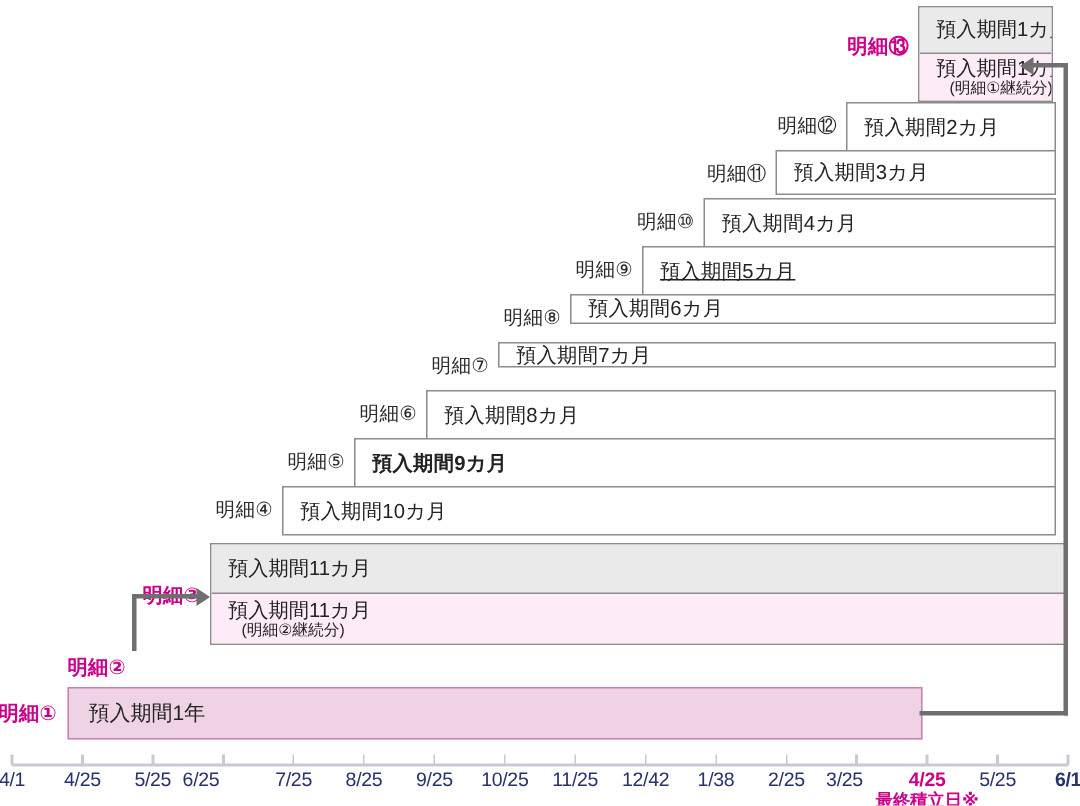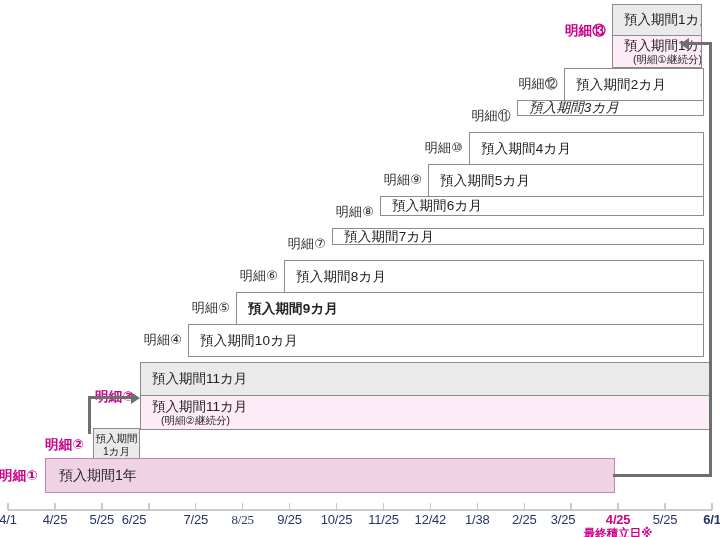--- a/index.html
+++ b/index.html
@@ -130,27 +130,27 @@
     <div class="split-bot" style="height:31px;">
       <span class="l1">預入期間1カ月</span>
       <span class="l2">(明細①継続分)</span>
     </div>
   </div>
   <div class="step-label accent" style="left:540px;top:22px;width:66px;height:18px;">明細⑬</div>
 
   <div class="step-box" style="left:564px;top:68px;width:140px;height:33px;">預入期間2カ月</div>
   <div class="step-label" style="left:492px;top:75px;width:66px;height:18px;">明細⑫</div>
 
-  <div class="step-box" style="left:517px;top:100px;width:187px;height:16px;font-style:italic;">預入期間3カ月</div>
+  <div class="step-box" style="left:517px;top:100px;width:187px;height:30px;">預入期間3カ月</div>
   <div class="step-label" style="left:445px;top:107px;width:66px;height:18px;">明細⑪</div>
 
   <div class="step-box" style="left:469px;top:132px;width:235px;height:33px;">預入期間4カ月</div>
   <div class="step-label" style="left:397px;top:139px;width:66px;height:18px;">明細⑩</div>
 
-  <div class="step-box" style="left:428px;top:164px;width:276px;height:33px;">預入期間5カ月</div>
+  <div class="step-box" style="left:428px;top:164px;width:276px;height:33px;text-decoration:underline;">預入期間5カ月</div>
   <div class="step-label" style="left:356px;top:171px;width:66px;height:18px;">明細⑨</div>
 
   <div class="step-box" style="left:380px;top:196px;width:324px;height:20px;">預入期間6カ月</div>
   <div class="step-label" style="left:308px;top:203px;width:66px;height:18px;">明細⑧</div>
 
   <div class="step-box" style="left:332px;top:228px;width:372px;height:17px;">預入期間7カ月</div>
   <div class="step-label" style="left:260px;top:235px;width:66px;height:18px;">明細⑦</div>
 
   <div class="step-box" style="left:284px;top:260px;width:420px;height:33px;">預入期間8カ月</div>
   <div class="step-label" style="left:212px;top:267px;width:66px;height:18px;">明細⑥</div>
@@ -163,24 +163,20 @@
 
   <div class="split-box" style="left:140px;top:362px;width:572px;height:68px;">
     <div class="split-top" style="height:33px;">預入期間11カ月</div>
     <div class="split-bot" style="height:33px;">
       <span class="l1">預入期間11カ月</span>
       <span class="l2">(明細②継続分)</span>
     </div>
   </div>
   <div class="step-label accent" style="left:68px;top:388px;width:66px;height:18px;">明細③</div>
 
-  <div class="mini-box" style="left:93px;top:428px;width:47px;height:34px;">
-    <span>預入期間</span>
-    <span>1カ月</span>
-  </div>
   <div class="step-label accent" style="left:18px;top:436px;width:66px;height:18px;">明細②</div>
 
   <div class="bar1" style="left:45px;top:458px;width:570px;height:35px;">預入期間1年</div>
   <div class="step-label accent" style="left:-28px;top:467px;width:66px;height:18px;">明細①</div>
 
   <div class="seg" style="left:88px;top:396px;width:3px;height:38px;"></div>
   <div class="seg" style="left:88px;top:396px;width:44px;height:3px;"></div>
   <div class="arrow-head arrow-right" style="left:131px;top:391.5px;"></div>
 
   <div class="seg" style="left:613px;top:474px;width:99px;height:3px;"></div>
@@ -194,21 +190,21 @@
       <div class="tick-label" style="left: 8px;">4/1</div>
       <div class="tick" style="left: 54.1833px;"></div>
       <div class="tick-label" style="left: 54.9333px;">4/25</div>
       <div class="tick" style="left: 101.117px;"></div>
       <div class="tick-label" style="left: 101.867px;">5/25</div>
       <div class="tick" style="left: 148.05px;"></div>
       <div class="tick-label" style="left: 134px;">6/25</div>
       <div class="tick" style="left: 194.983px;"></div>
       <div class="tick-label" style="left: 195.733px;">7/25</div>
       <div class="tick" style="left: 241.917px;"></div>
-      <div class="tick-label" style="left: 242.667px; font-family: Liberation Serif, serif;">8/25</div>
+      <div class="tick-label" style="left: 242.667px;">8/25</div>
       <div class="tick" style="left: 288.85px;"></div>
       <div class="tick-label" style="left: 289.6px;">9/25</div>
       <div class="tick" style="left: 335.783px;"></div>
       <div class="tick-label" style="left: 336.533px;">10/25</div>
       <div class="tick" style="left: 382.717px;"></div>
       <div class="tick-label" style="left: 383.467px;">11/25</div>
       <div class="tick" style="left: 429.65px;"></div>
       <div class="tick-label" style="left: 430.4px;">12/42</div>
       <div class="tick" style="left: 476.583px;"></div>
       <div class="tick-label" style="left: 477.333px;">1/38</div>

